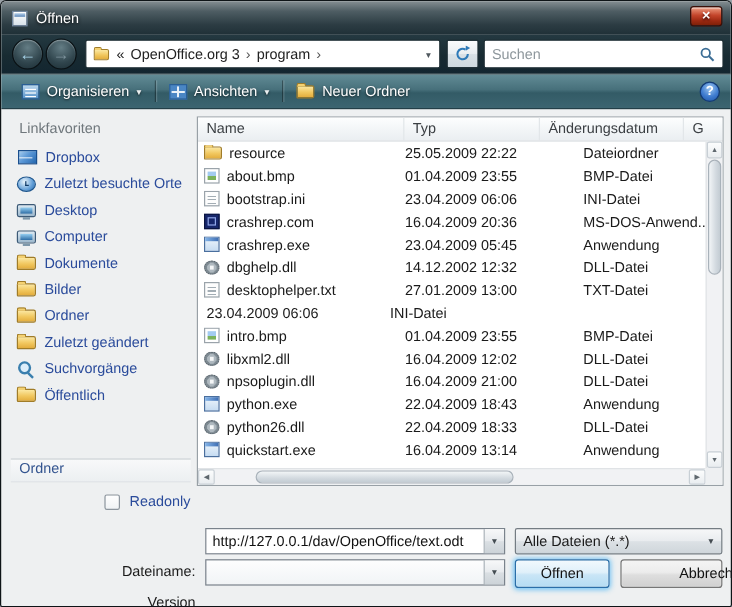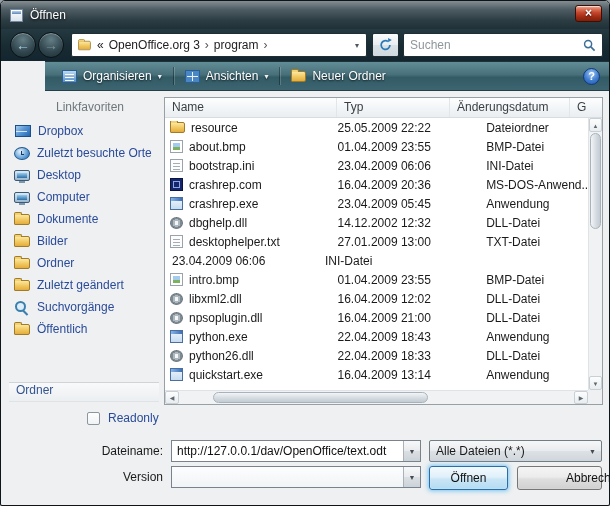--- a/index.html
+++ b/index.html
@@ -34,21 +34,21 @@
   .refreshbtn{position:absolute;left:371px;top:4px;width:27px;height:24px;border:1px solid #1e2e34;border-radius:2px;
               background:linear-gradient(#fbfcfd,#e9eef1 48%,#d9e1e6 52%,#cfd9df);display:flex;align-items:center;justify-content:center;}
   .searchbox{position:absolute;left:402px;top:4px;width:200px;height:24px;border:1px solid #1e2e34;border-radius:2px;
              background:#fff;display:flex;align-items:center;padding:0 6px;}
   .searchbox input{flex:1;min-width:0;border:none;outline:none;background:transparent;cursor:text;
                    font:12px "Liberation Sans","DejaVu Sans",sans-serif;color:#333;}
   .searchbox input::placeholder{color:#8e979c;}
 
   .toolbar{position:absolute;left:0;top:60px;right:0;height:30px;display:flex;align-items:center;padding:0 9px;
            background:linear-gradient(180deg,#628c96 0%,#47707b 45%,#335b66 55%,#3c6571 100%);
-           border-top:1px solid #1c3138;border-bottom:1px solid #233f48;color:#fff;margin-left:44px;}
+           border-top:1px solid #1c3138;border-bottom:1px solid #233f48;color:#fff;}
   .tbtn{display:flex;align-items:center;gap:6px;height:24px;padding:0 8px;border-radius:3px;color:#fff;
         text-shadow:0 1px 2px rgba(0,0,0,.7);}
   .tsep{width:1px;height:18px;background:rgba(0,0,0,.35);box-shadow:1px 0 0 rgba(255,255,255,.18);margin:0 3px;}
   .dd{font-size:8px;opacity:.9;}
   .helpbtn{margin-left:auto;width:17px;height:17px;border-radius:50%;border:1px solid #123a75;
            background:radial-gradient(circle at 50% 30%,#9cc6f0,#3f7cd0 55%,#1f55a8);
            color:#fff;font-weight:bold;font-size:11px;line-height:15px;text-align:center;}
   .tbi{position:relative;width:15px;height:13px;display:inline-block;}
   .tbi-organize{background:linear-gradient(#bcd8ee,#5590c8);border:1px solid #2a5f96;}
   .tbi-organize::before{content:"";position:absolute;left:2px;right:2px;top:3px;height:1px;background:#fff;box-shadow:0 3px 0 #fff,0 6px 0 #fff;}
@@ -57,21 +57,21 @@
       linear-gradient(90deg,transparent 0 42%,#e8f1f8 42% 58%,transparent 58% 100%),
       linear-gradient(transparent 0 42%,#e8f1f8 42% 58%,transparent 58% 100%);}
 
   
   .mfold{position:relative;display:inline-block;width:15px;height:11px;
          background:linear-gradient(#fbe7a0,#f1c75e 55%,#e3ad3d);border:1px solid #a07c28;border-radius:1px 2px 2px 1px;}
   .mfold::before{content:"";position:absolute;top:-3px;left:-1px;width:6px;height:2px;background:#f4d172;
                  border:1px solid #a07c28;border-bottom:none;border-radius:2px 2px 0 0;}
 
   
-  .sb-header{position:absolute;left:15px;top:99px;color:#6f777c;margin-left:40px;}
+  .sb-header{position:absolute;left:15px;top:99px;color:#6f777c;}
   .sidebar-items{position:absolute;left:10px;top:119px;width:150px;}
   .side-item{display:flex;align-items:center;gap:7px;height:22px;color:#2a4b9b;padding-left:3px;white-space:nowrap;}
   .sic{flex:0 0 16px;display:inline-block;}
   .sic-monitor{position:relative;width:15px;height:11px;background:linear-gradient(#dce9f2,#9cb8cd);border:1px solid #3c5a77;border-radius:2px;}
   .sic-monitor::before{content:"";position:absolute;inset:2px;background:linear-gradient(#93cdf0,#2f6ea6);}
   .sic-monitor::after{content:"";position:absolute;left:4px;bottom:-3px;width:6px;height:2px;background:#7e98ab;}
   .sic-dropbox{position:relative;width:13px;height:12px;margin-left:1px;border:1px solid #1a4f8e;
                background:linear-gradient(135deg,#a6cdf0 0%,#5a97d6 45%,#2467ae 100%);}
   .sic-dropbox::before{content:"";position:absolute;left:0;top:5px;width:11px;height:1px;background:rgba(255,255,255,.75);}
   .sic-recent{position:relative;width:13px;height:13px;border-radius:50%;border:1px solid #1f578e;
@@ -122,21 +122,21 @@
                      background:linear-gradient(#fcfdfd,#e9edf0);border:1px solid #c8cfd5;border-radius:2px;}
   .hs-left{left:0;}.hs-right{right:0;}
   .hs-thumb{position:absolute;top:1px;bottom:1px;left:48px;width:215px;border-radius:6px;border:1px solid #a9b2ba;
             background:linear-gradient(#f2f5f7,#d3dae0 60%,#c3ccd3);}
   .sb-corner{position:absolute;right:0;bottom:0;width:14px;height:14px;background:#eef0f2;}
 
   
   .readonly-wrap{position:absolute;left:86px;top:410px;display:flex;align-items:center;gap:8px;}
   .checkbox{width:13px;height:13px;background:linear-gradient(#fefefe,#f0f3f5);border:1px solid #8d969e;border-radius:2px;}
   .readonly-label{color:#2a4b9b;}
-  .flabel{position:absolute;left:16px;width:146px;text-align:right;color:#1a1a1a;}
+  .flabel{position:absolute;left:16px;width:146px;text-align:right;color:#1a1a1a;margin-top:25px;}
   .flabel.fn{top:443px;}.flabel.vr{top:469px;}
   .combo{position:absolute;height:22px;display:flex;align-items:center;border:1px solid #7a838c;background:#fff;}
   .combo-text{flex:1;padding:0 6px;white-space:nowrap;overflow:hidden;}
   .combo-arrow{width:17px;align-self:stretch;display:flex;align-items:center;justify-content:center;font-size:7px;color:#444c52;
                background:linear-gradient(#f7f8f9,#e8ebee 48%,#dadfe3 52%,#ccd3d8);border-left:1px solid #aab2b9;}
   .combo-fn{left:170px;top:439px;width:250px;}
   .combo-fn input{flex:1;min-width:0;border:none;outline:none;background:transparent;cursor:text;padding:0 5px;
                   font:12px "Liberation Sans","DejaVu Sans",sans-serif;color:#111;}
   .combo-vr{left:170px;top:465px;width:250px;background:linear-gradient(#fdfdfe,#f1f4f6);}
   .combo-ft{left:428px;top:439px;width:173px;border:1px solid #747c83;border-radius:2px;

